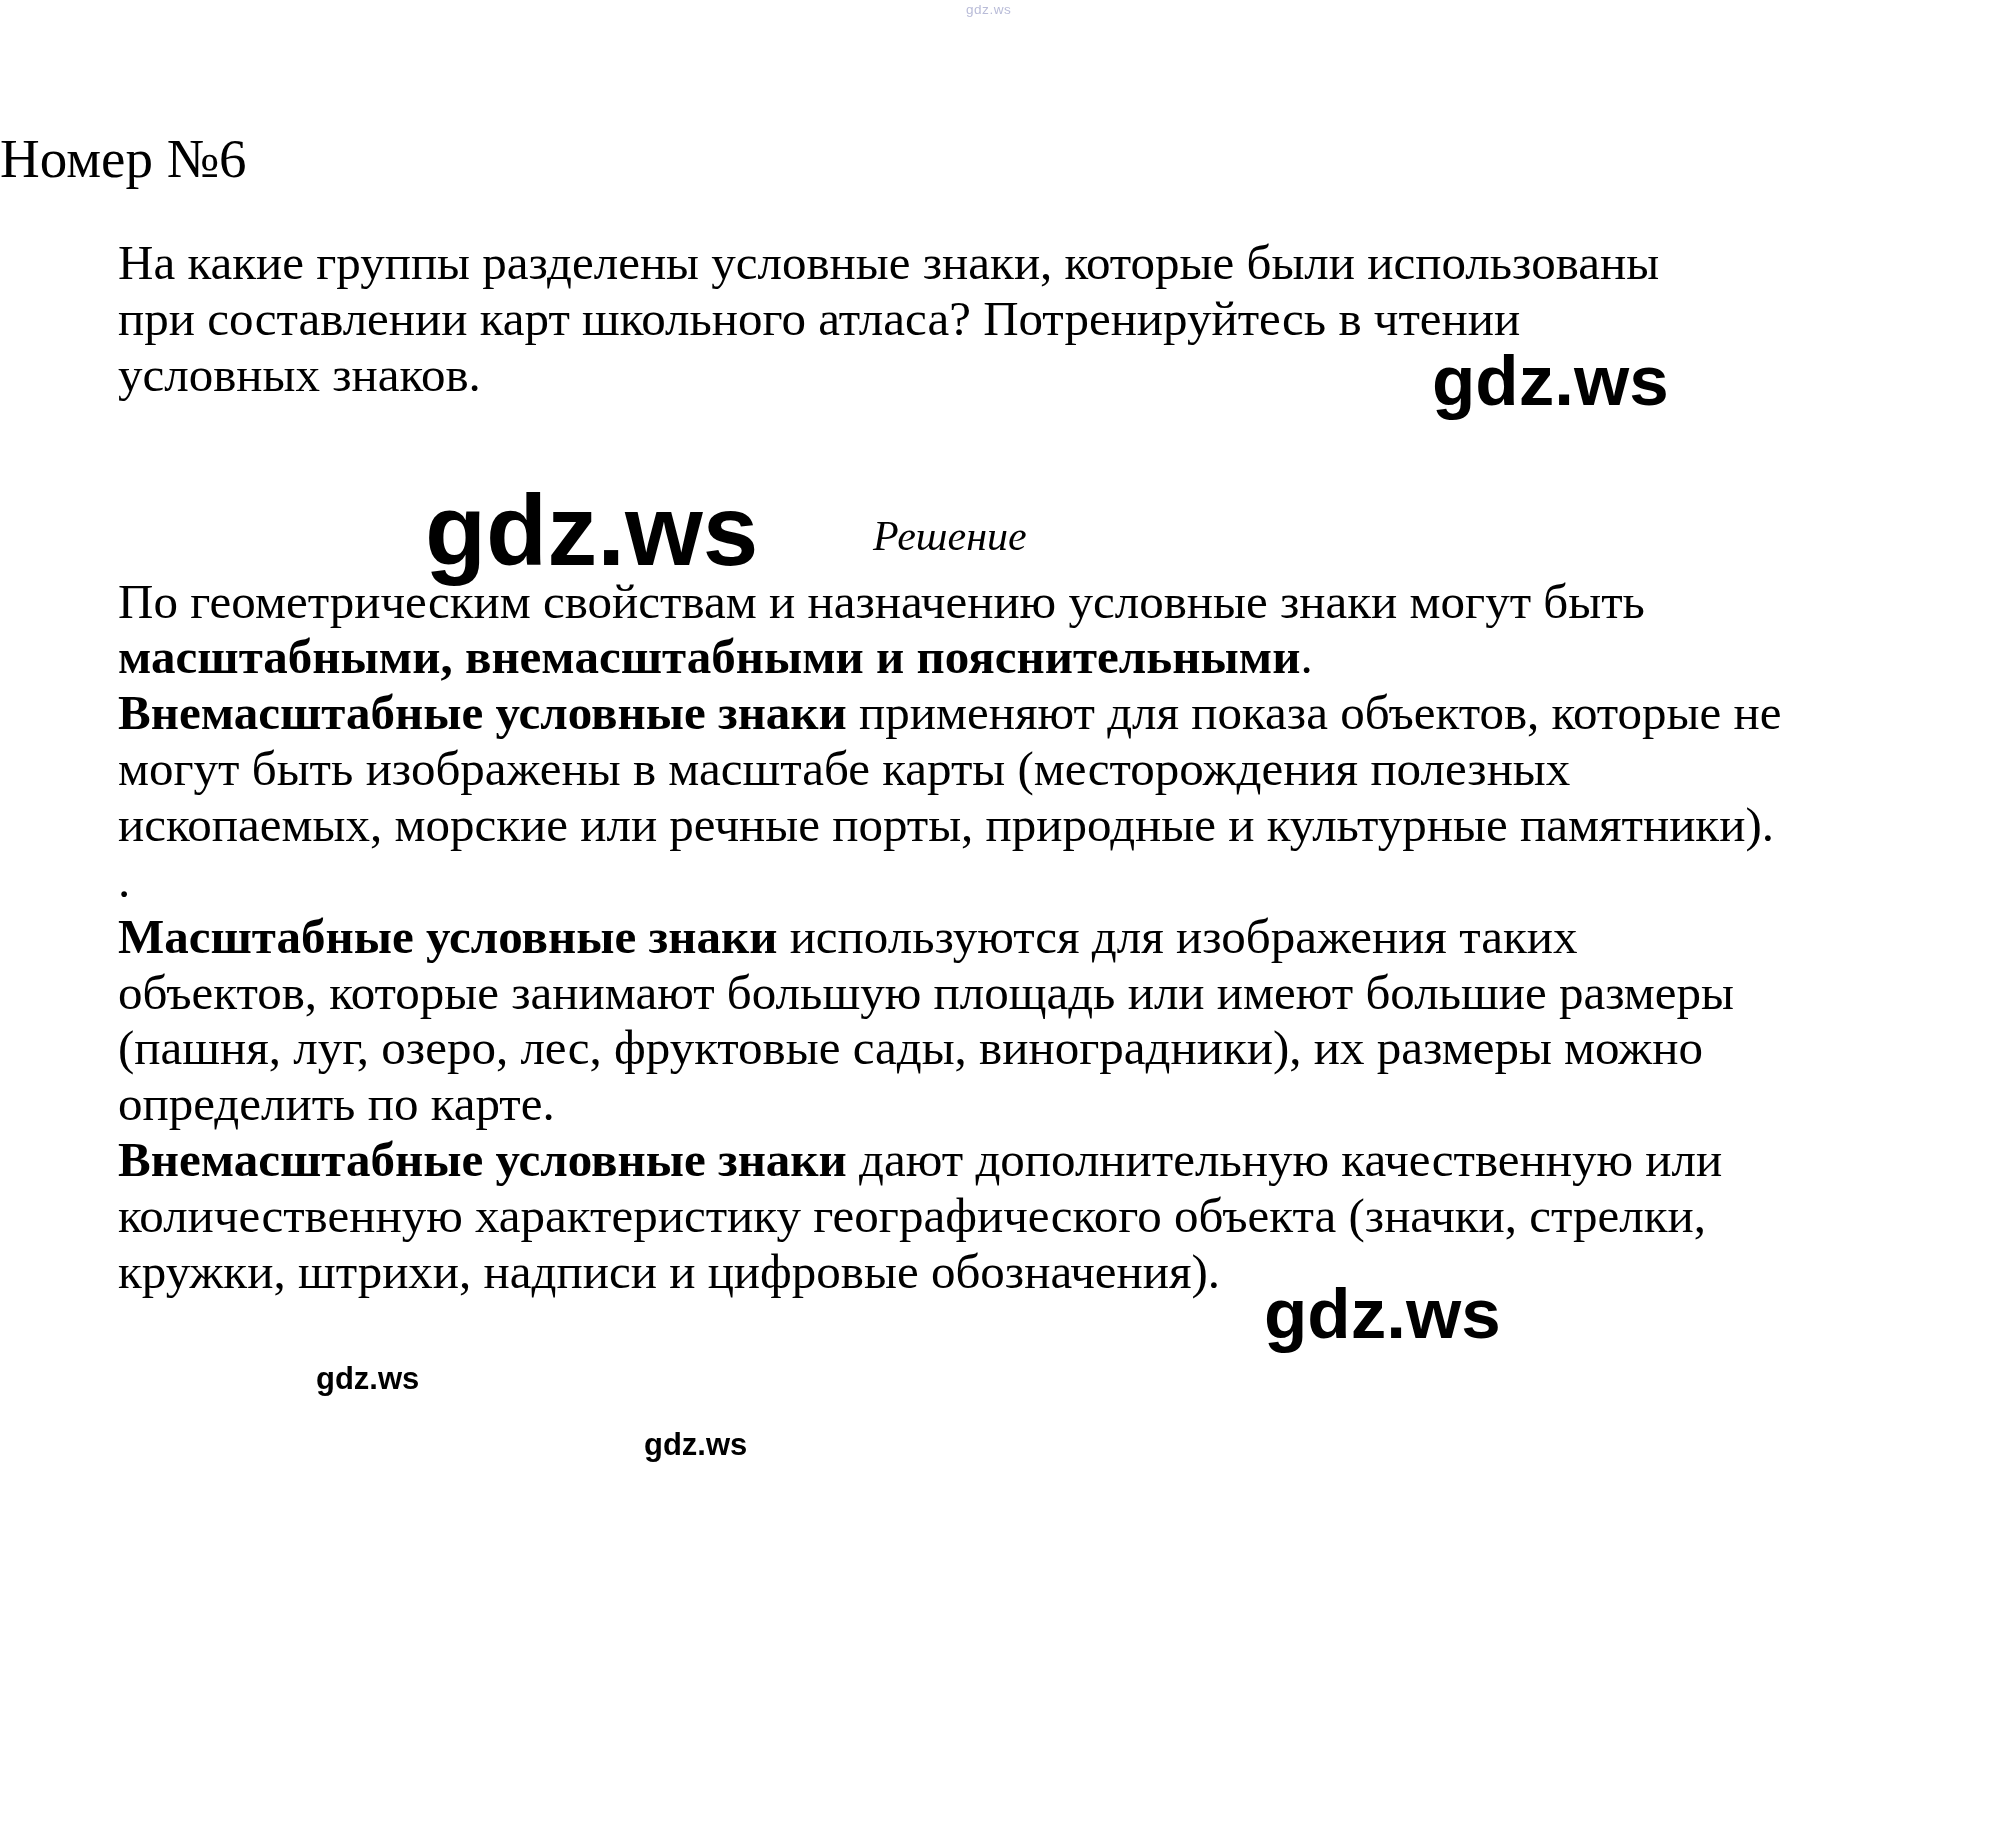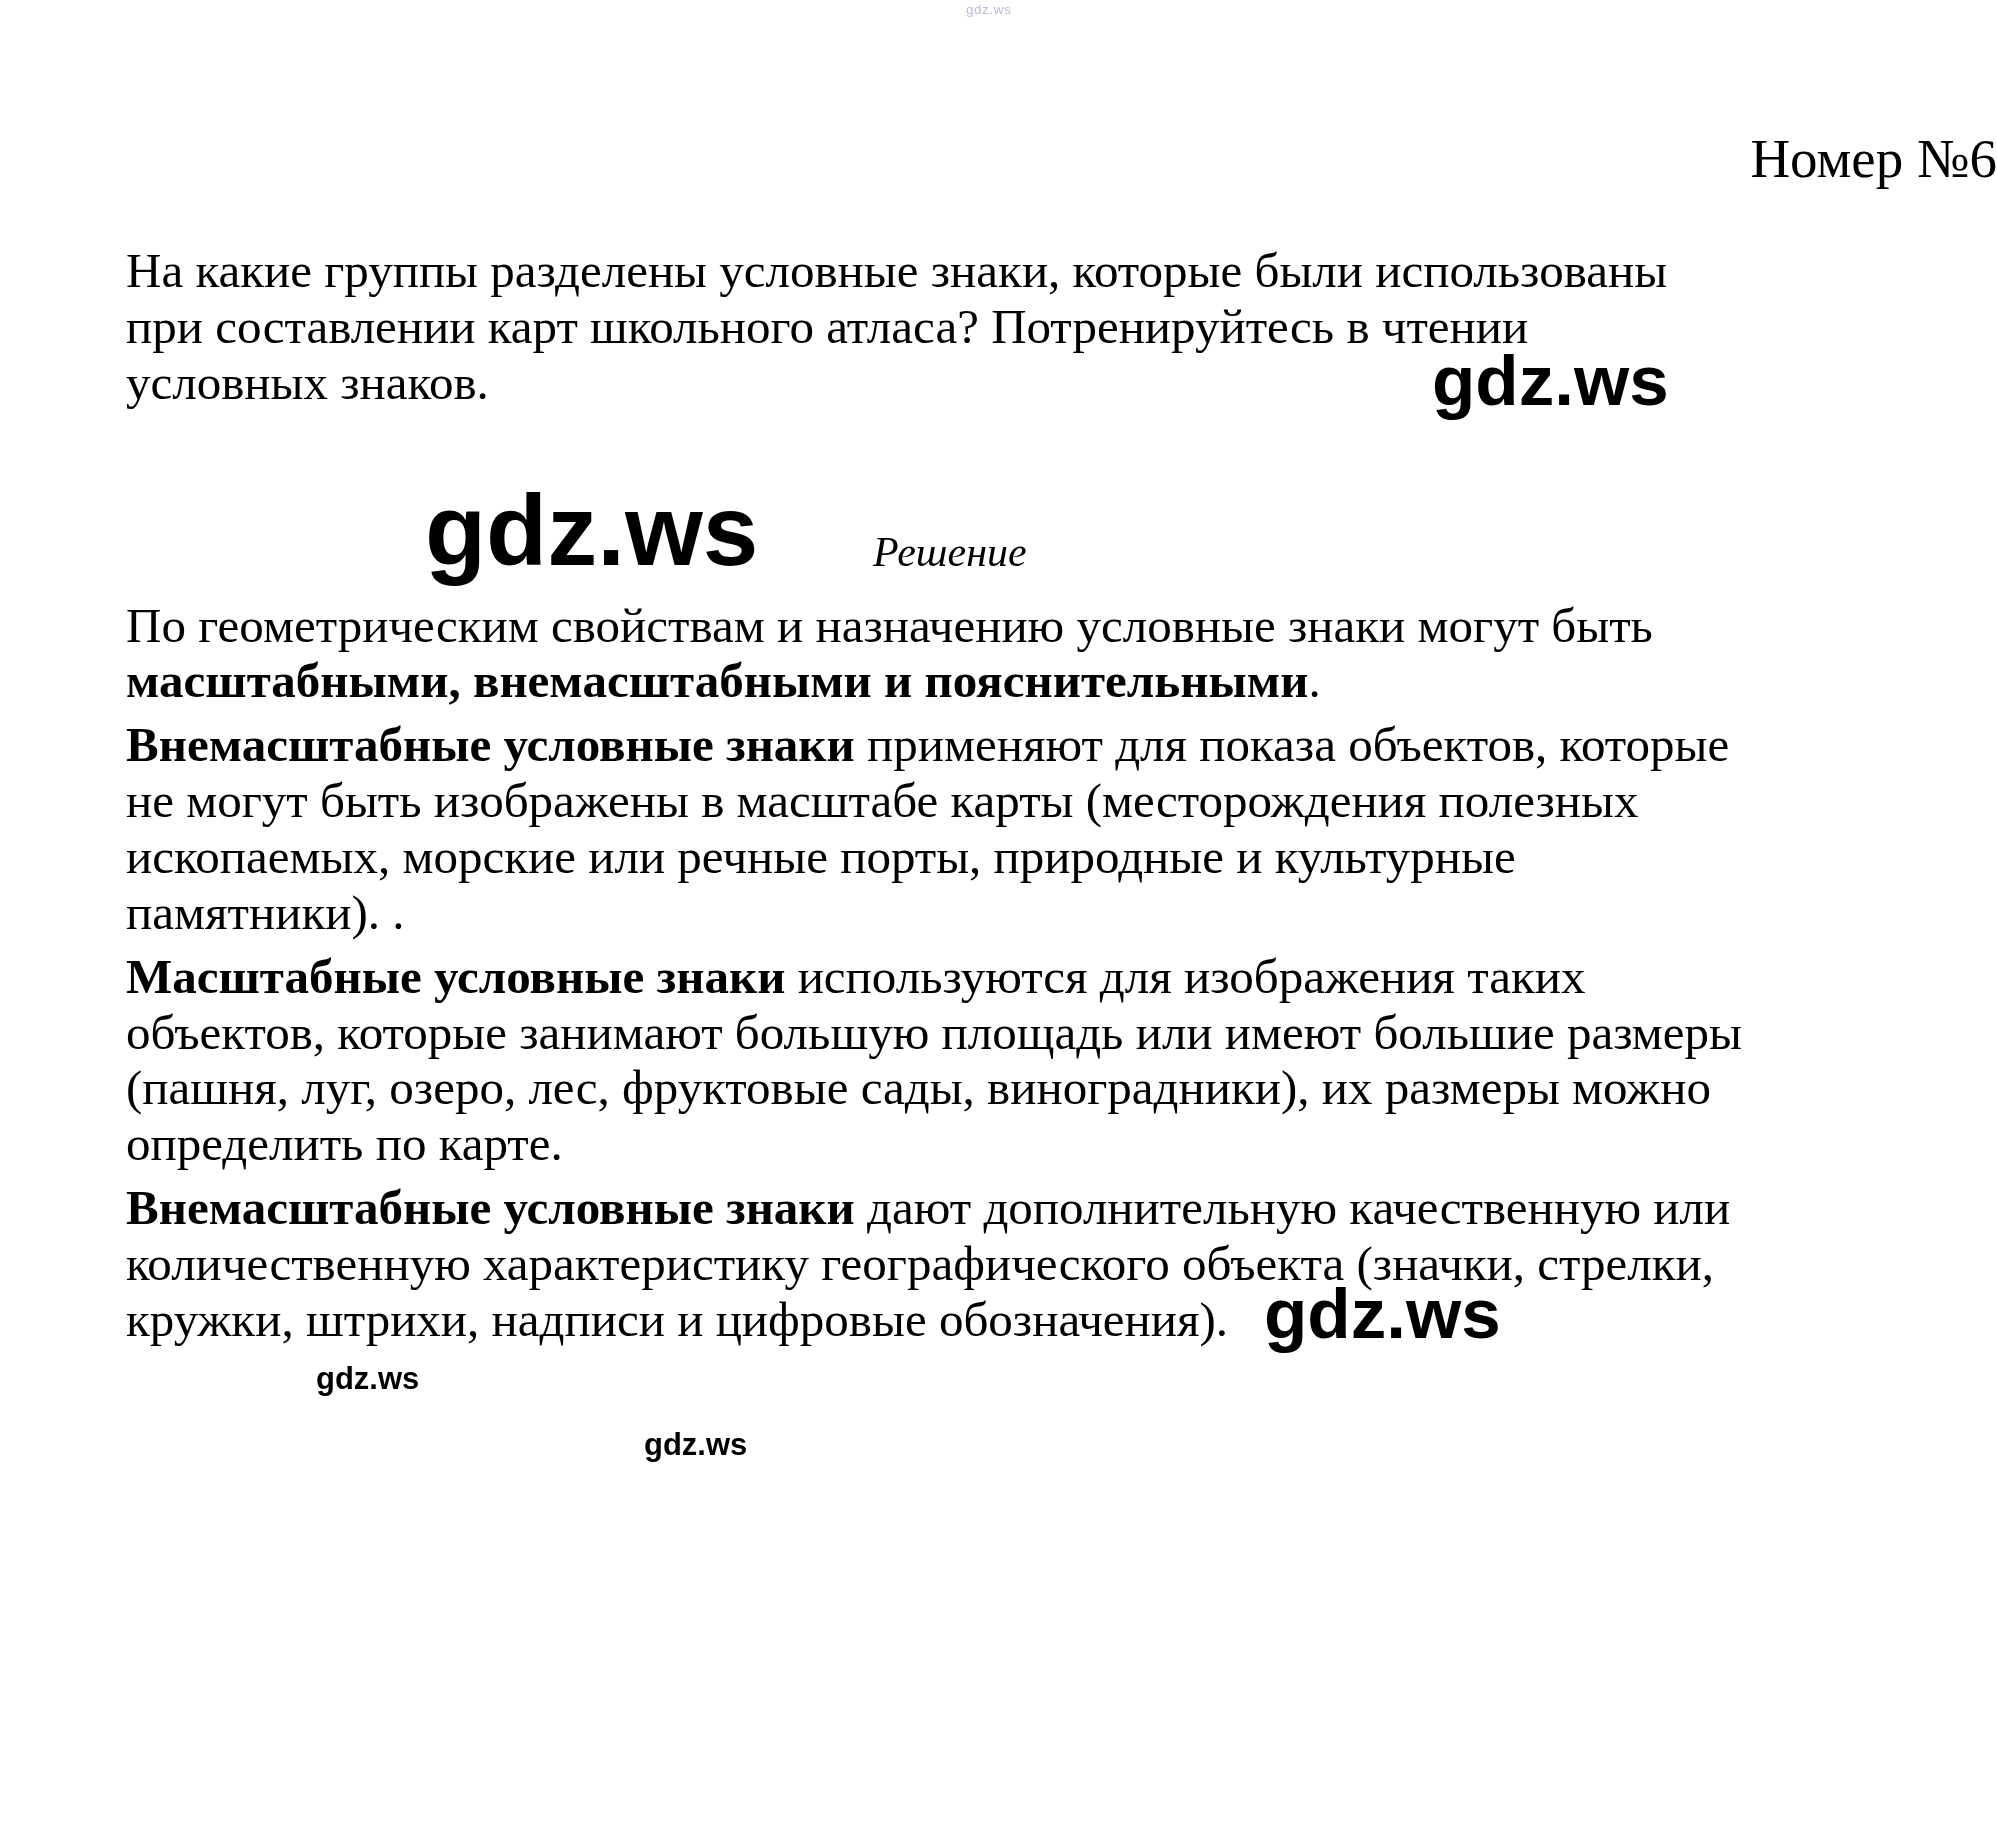--- a/index.html
+++ b/index.html
@@ -27,32 +27,32 @@
     font-family: "Liberation Sans", sans-serif;
     font-size: 13.6px;
     color: #b9bcd8;
     letter-spacing: 0.5px;
   }
   .doc-title {
     position: absolute;
     top: 127px;
     left: 0;
     width: 1997px;
-    text-align: right;
+    text-align: left;
     font-size: 55px;
     font-family: "Liberation Serif", serif;
   }
   .content {
     position: absolute;
     left: 118px;
     top: 235px;
     width: 1664px;
   }
   p.para {
-    margin: 8px;
+    margin: 0;
     font-size: 49px;
     line-height: 1.14;
   }
   .question {
     width: 1600px;
   }
   .solution-row {
     position: relative;
     height: 171px;
   }

